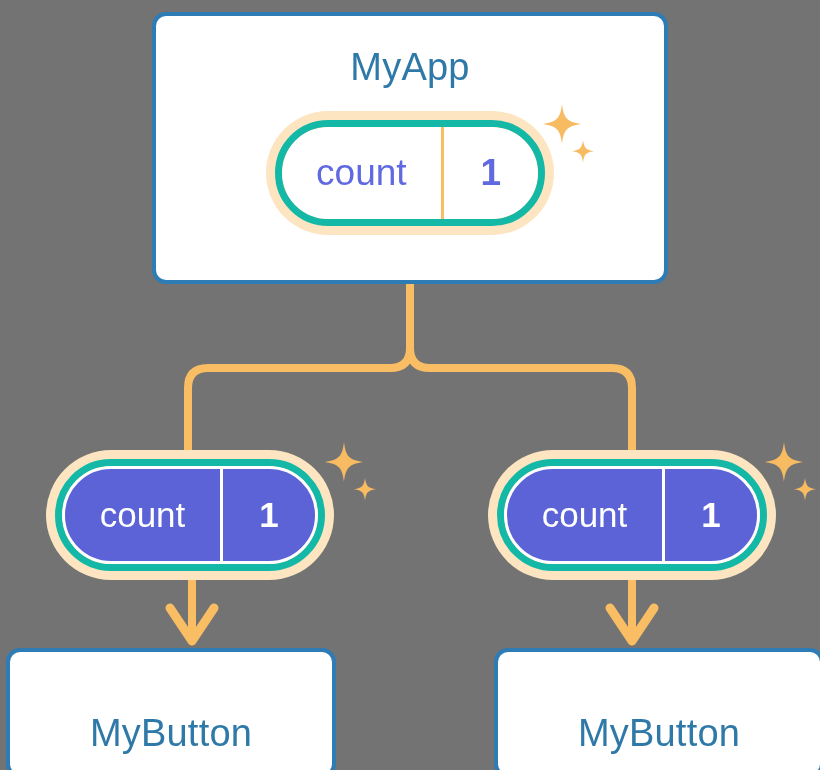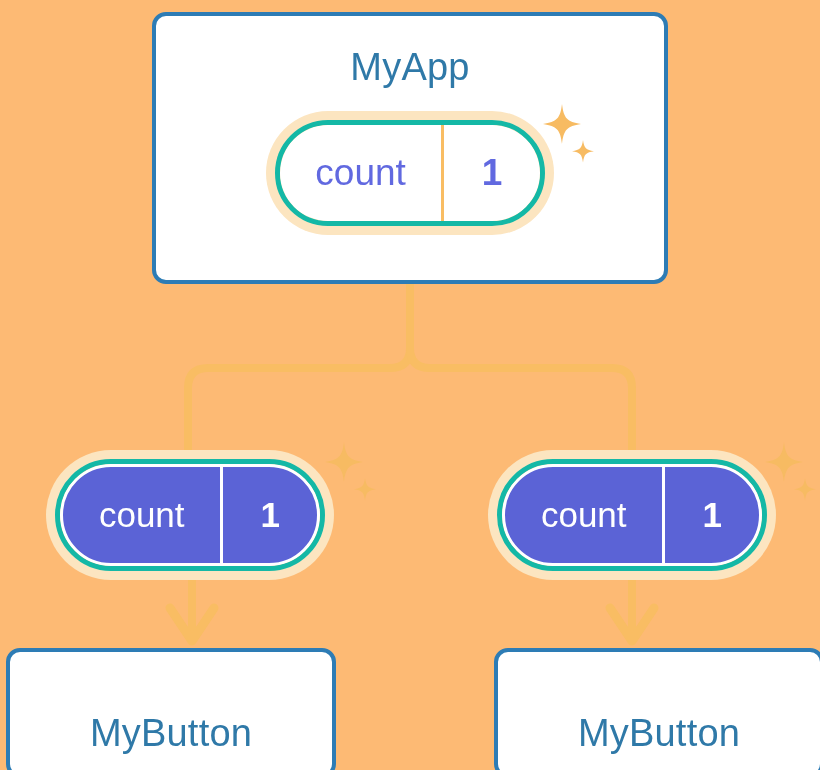--- a/index.html
+++ b/index.html
@@ -5,21 +5,21 @@
 <style>
   html, body {
     margin: 0;
     padding: 0;
     background: #4c6670;
   }
   #stage {
     position: relative;
     width: 820px;
     height: 770px;
-    background: #fdba74;
+    background: #737373;
     overflow: hidden;
     font-family: "Liberation Sans", sans-serif;
   }
 
   
   #wires {
     position: absolute;
     left: 0; top: 0;
     width: 820px; height: 770px;
     z-index: 1;
@@ -77,21 +77,21 @@
     border-radius: 999px;
     
     background: #fce5c0;
     padding: 9px;
   }
   .pill-ring {
     flex: 1 1 auto;
     display: flex;
     align-items: stretch;
     border-radius: 999px;
-    border: 5px solid #14b8a6;
+    border: 7px solid #14b8a6;
     box-sizing: border-box;
     overflow: hidden;
     justify-content: center;
   }
   .pill-inner {
     flex: 1 1 auto;
     display: flex;
     align-items: stretch;
     border-radius: 999px;
     box-sizing: border-box;

